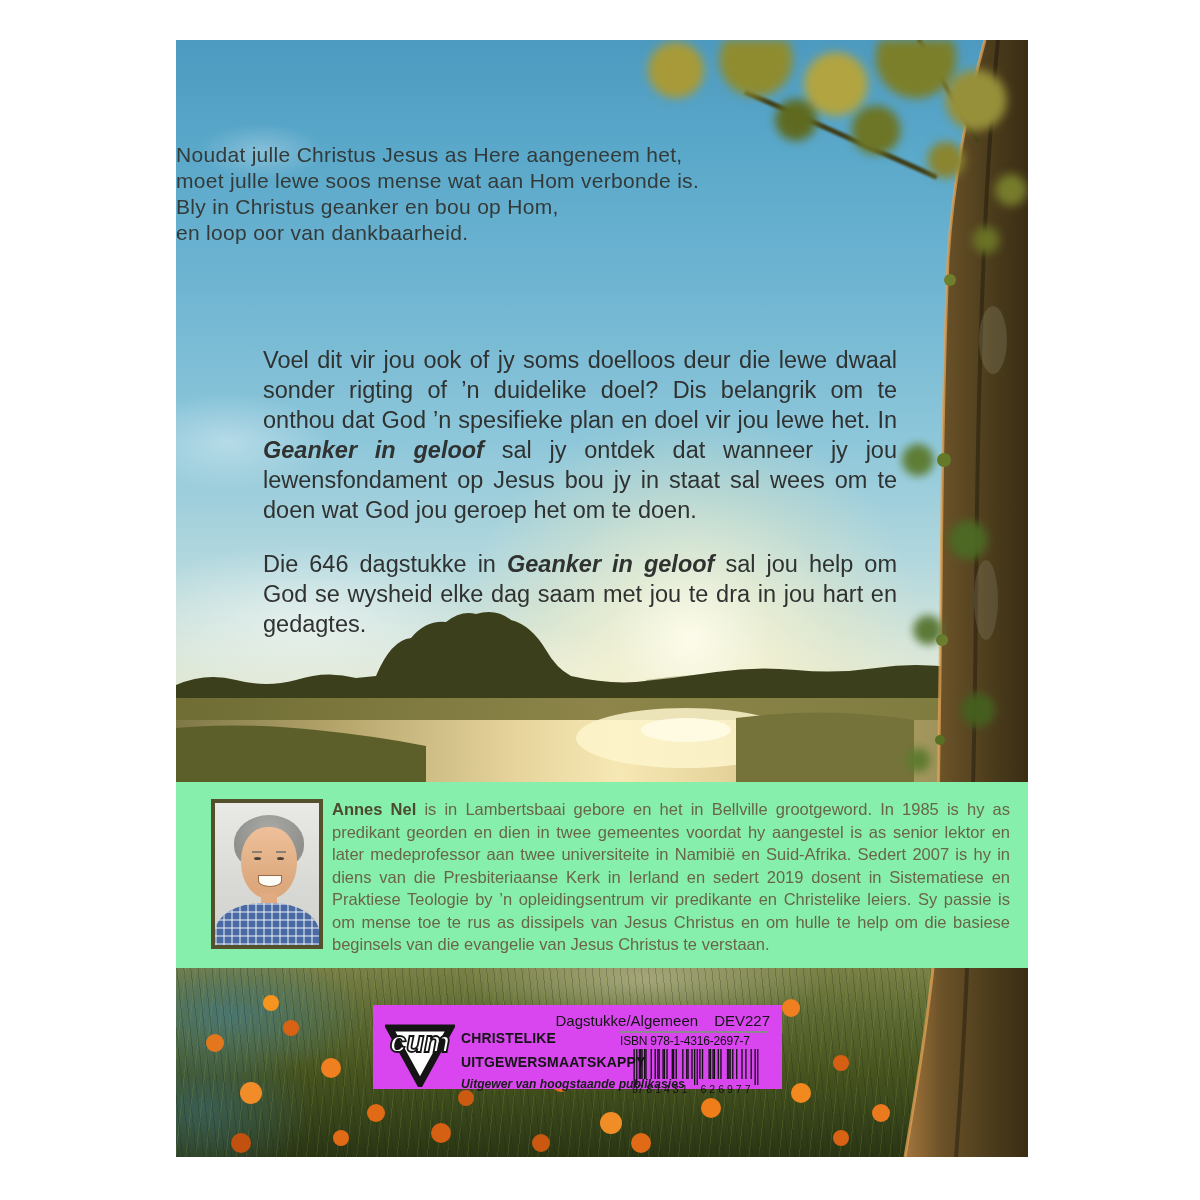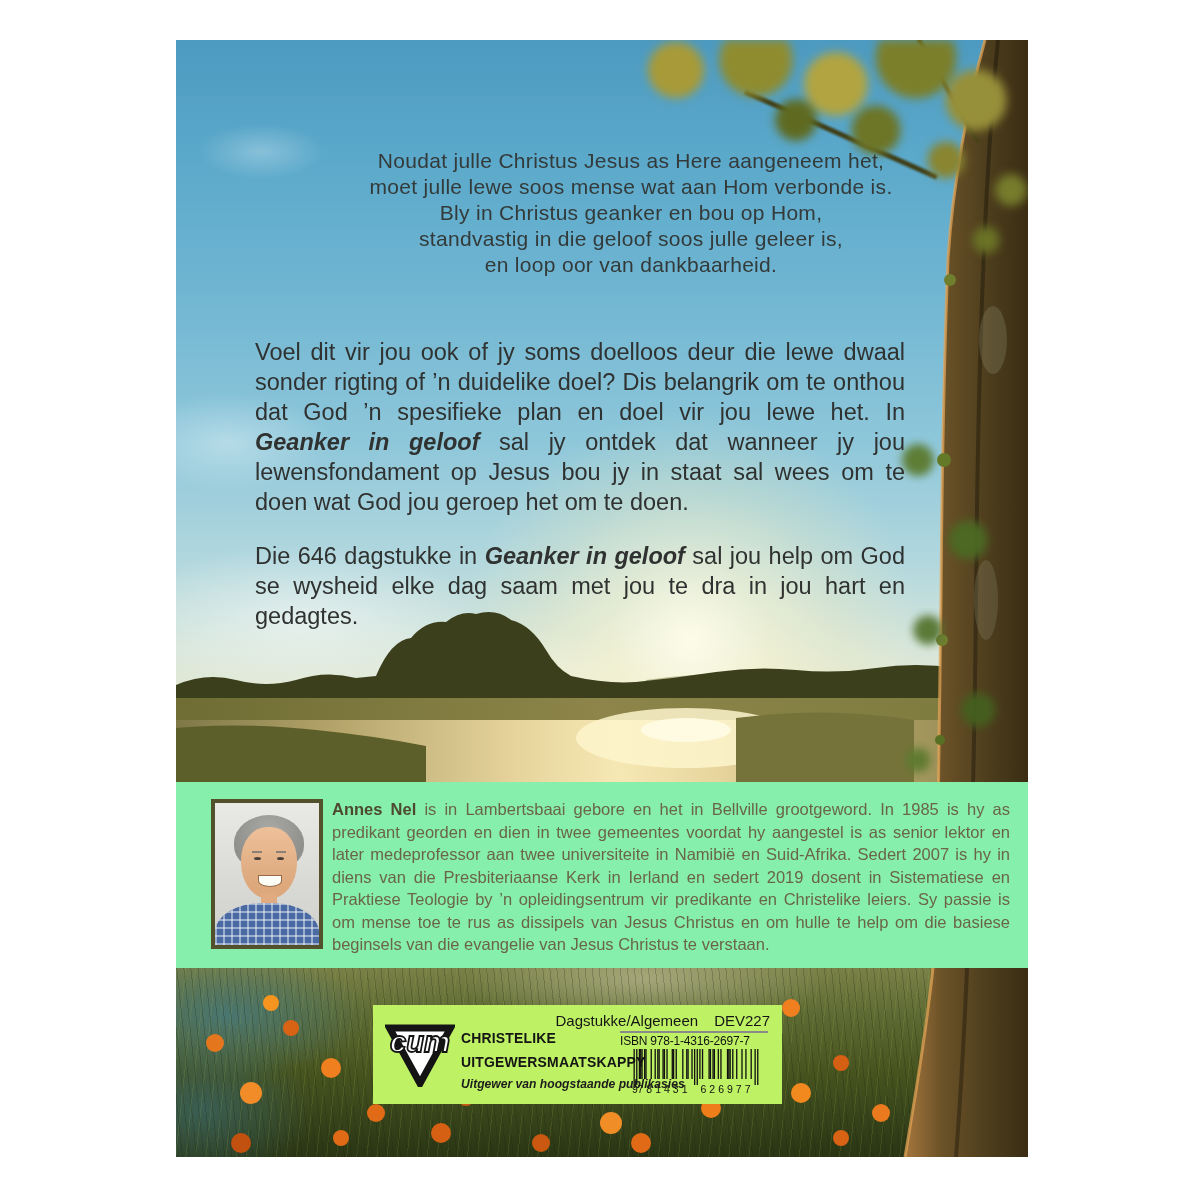--- a/index.html
+++ b/index.html
@@ -58,26 +58,26 @@
   .branch1{position:absolute;left:560px;top:92px;width:210px;height:5px;background:#3f3d16;transform:rotate(24deg);z-index:5;filter:blur(1px);}
   .branch2{position:absolute;left:690px;top:36px;width:150px;height:4px;background:#474416;transform:rotate(60deg);z-index:5;filter:blur(1px);}
   .leaves-mid{position:absolute;left:702px;top:380px;width:150px;height:380px;z-index:5;filter:blur(4px);opacity:.95;background:
     radial-gradient(circle 26px at 40px 40px,  #5c7a2e 0 60%, rgba(0,0,0,0) 62%),
     radial-gradient(circle 32px at 90px 120px, #4c6a24 0 60%, rgba(0,0,0,0) 62%),
     radial-gradient(circle 24px at 50px 210px, #567430 0 60%, rgba(0,0,0,0) 62%),
     radial-gradient(circle 28px at 100px 290px,#45601f 0 60%, rgba(0,0,0,0) 62%),
     radial-gradient(circle 20px at 40px 340px, #5c7a2e 0 60%, rgba(0,0,0,0) 62%);}
 
   
-  .verse-block{position:absolute;left:0;top:108px;width:100%;z-index:6;text-align:center;
-    color:#333a39;font-size:21px;line-height:26px;letter-spacing:.3px;margin-left:29px;}
+  .verse-block{position:absolute;left:0;top:102px;width:100%;z-index:6;text-align:left;
+    color:#333a39;font-size:21px;line-height:26px;letter-spacing:.3px;}
   .verse-ref{margin-top:10px;font-size:20px;}
   .body-block{position:absolute;left:79px;top:297px;width:650px;z-index:6;
     color:#2f3230;font-size:23.5px;line-height:30px;text-align:justify;}
-  .body-block p{margin:0;}
+  .body-block p{margin:8px;}
   .body-block p + p{margin-top:24px;}
   .book-title{font-weight:bold;font-style:italic;}
 
   
   .bio-box{position:absolute;left:0;top:742px;width:852px;height:186px;z-index:7;background:#86efac;}
   .author-photo{position:absolute;left:35px;top:17px;width:112px;height:150px;border:4px solid #53502c;box-sizing:border-box;
     background:linear-gradient(180deg,#e9e9e6,#d8d8d4 60%,#cfcfcb);overflow:hidden;}
   .hair{position:absolute;left:19px;top:12px;width:70px;height:56px;border-radius:50% 50% 45% 45%;
     background:radial-gradient(circle at 50% 30%,#aaaaa6,#8f8f8b 70%);}
   .face{position:absolute;left:26px;top:24px;width:56px;height:72px;border-radius:46% 46% 50% 50%;
@@ -88,21 +88,21 @@
   .brow.l{left:11px;}.brow.r{right:11px;}
   .smile{position:absolute;left:17px;bottom:12px;width:22px;height:10px;border-radius:0 0 50% 50%;background:#fdfdf8;border:1px solid #9a6a48;}
   .shirt{position:absolute;left:0;bottom:0;width:100%;height:42px;border-radius:45% 45% 0 0/70% 70% 0 0;
     background:repeating-linear-gradient(0deg, rgba(255,255,255,.45) 0 2px, rgba(0,0,0,0) 2px 8px),
                repeating-linear-gradient(90deg, rgba(255,255,255,.45) 0 2px, rgba(0,0,0,0) 2px 8px),#4a6aa4;}
   .neck{position:absolute;left:46px;bottom:36px;width:16px;height:16px;background:#e0ab80;}
   .bio-text{position:absolute;left:156px;top:16px;width:678px;color:#6a6547;font-size:16.5px;line-height:22.5px;text-align:justify;}
   .bio-name{font-weight:bold;color:#4c4930;}
 
   
-  .label{position:absolute;left:197px;top:965px;width:409px;height:99px;z-index:8;background:#bef264;}
+  .label{position:absolute;left:197px;top:965px;width:409px;height:84px;z-index:8;background:#d946ef;}
   .cat-row{position:absolute;top:7px;right:12px;font-size:15px;color:#151515;}
   .cat-code{margin-left:16px;}
   .logo{position:absolute;left:12px;top:16px;width:70px;height:66px;}
   .pub-block{position:absolute;left:88px;top:21px;color:#141414;}
   .pub-line{font-size:15.5px;font-weight:bold;line-height:24px;letter-spacing:.2px;transform:scaleX(.9);transform-origin:left;white-space:nowrap;}
   .pub-tag{margin-top:3px;font-size:12.5px;font-weight:bold;font-style:italic;transform:scaleX(.97);transform-origin:left;white-space:nowrap;color:#1c1c1c;}
   .label-divider{position:absolute;left:247px;top:26px;width:148px;height:1.5px;background:#8a8a8a;}
   .isbn-row{position:absolute;left:247px;top:29px;width:148px;text-align:left;font-size:12px;letter-spacing:-.2px;color:#111;white-space:nowrap;}
   .barcode{position:absolute;left:258px;top:44px;width:130px;height:46px;}
 </style>
@@ -166,21 +166,20 @@
 
   <div class="branch1"></div>
   <div class="branch2"></div>
   <div class="leaves-top"></div>
   <div class="leaves-mid"></div>
 
   <div class="verse-block">
     <div>Noudat julle Christus Jesus as Here aangeneem het,</div>
     <div>moet julle lewe soos mense wat aan Hom verbonde is.</div>
     <div>Bly in Christus geanker en bou op Hom,</div>
-    <div>standvastig in die geloof soos julle geleer is,</div>
     <div>en loop oor van dankbaarheid.</div>
   </div>
 
   <div class="body-block">
     <p><span>Voel dit vir jou ook of jy soms doelloos deur die lewe dwaal sonder rigting of ’n duidelike doel? Dis belangrik om te onthou dat God ’n spesifieke plan en doel vir jou lewe het. In </span><span class="book-title">Geanker in geloof</span><span> sal jy ontdek dat wanneer jy jou lewensfondament op Jesus bou jy in staat sal wees om te doen wat God jou geroep het om te doen.</span></p>
     <p><span>Die 646 dagstukke in </span><span class="book-title">Geanker in geloof</span><span> sal jou help om God se wysheid elke dag saam met jou te dra in jou hart en gedagtes.</span></p>
   </div>
 
   <div class="bio-box">
     <div class="author-photo">

